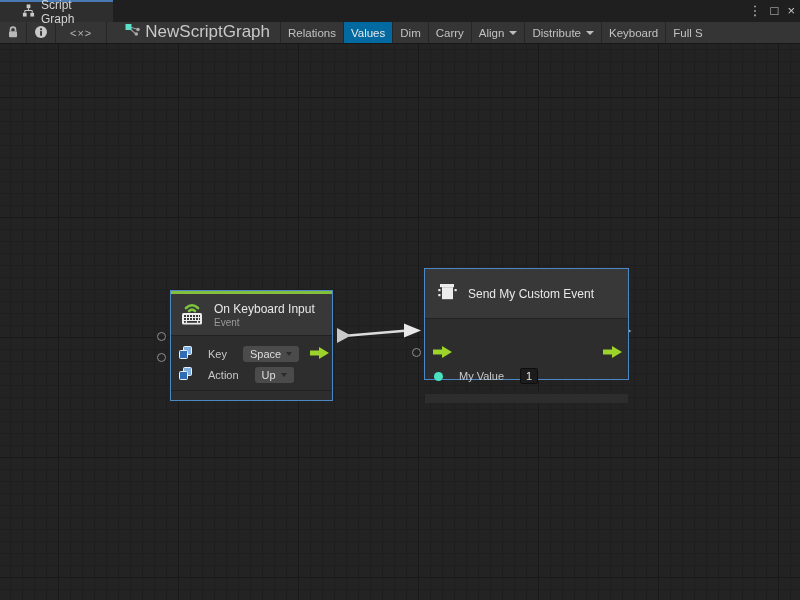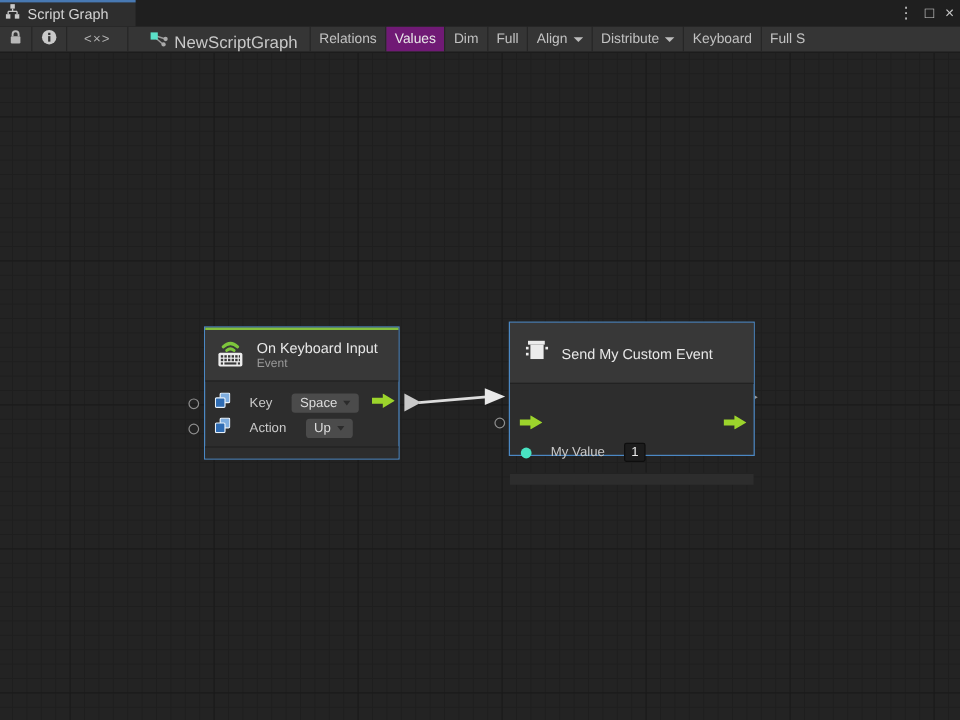--- a/index.html
+++ b/index.html
@@ -3,36 +3,36 @@
 <meta charset="utf-8">
 <style>
   * { box-sizing: border-box; margin: 0; padding: 0; }
   html,body { width:800px; height:600px; overflow:hidden; background:#1f1f1f;
               font-family:"Liberation Sans", sans-serif; -webkit-font-smoothing:antialiased; }
 
   
   .title-strip { position:relative; height:22px; background:#1f1f1f; }
   .tab { position:absolute; left:0; top:0; height:22px; width:113px;
          background:#2e2e2e; border-top:2px solid #4879B3;
-         display:flex; align-items:center; gap:6px; padding:0 4px; }
+         display:flex; align-items:center; gap:6px; padding:0 22px; }
   .tab-label { color:#d4d4d4; font-size:12px; }
   .win-controls { position:absolute; right:5px; top:0; height:22px;
                   display:flex; align-items:center; gap:9px; }
   .win-controls span { color:#c8c8c8; font-size:13px; line-height:22px; cursor:default; }
 
   
   .toolbar { height:22px; background:#353535; border-bottom:1px solid #171717;
              display:flex; align-items:stretch; overflow:hidden; white-space:nowrap; }
   .tb-btn { display:flex; align-items:center; justify-content:center;
             padding:0 7px; color:#c2c2c2; font-size:11.5px; }
   .tb-sep { width:1px; background:#262626; }
-  .tb-btn.active { background:#701a75; color:#e8e8e8; }
+  .tb-btn.active { background:#0369a1; color:#e8e8e8; }
   .code-glyph { font-size:11px; letter-spacing:1px; color:#b5b5b5; padding:0 14px; }
-  .graph-ref { display:flex; align-items:flex-end; gap:5px; padding:0 10px 0 18px;
-               color:#c8c8c8; font-size:14px; }
+  .graph-ref { display:flex; align-items:flex-start; gap:5px; padding:0 10px 0 18px;
+               color:#c8c8c8; font-size:17px; }
   .zoom-group { display:flex; align-items:center; gap:6px; padding:0 8px 0 12px; }
   .zoom-label, .zoom-value { color:#bdbdbd; font-size:11.5px; }
   .slider { position:relative; width:88px; height:12px; display:flex; align-items:center; }
   .slider-track { width:100%; height:2px; background:#8a8a8a; }
   .slider-handle { position:absolute; right:0; top:1px; width:10px; height:10px;
                    border-radius:50%; background:#9d9d9d; }
   .caret-down { width:0; height:0; border-left:4px solid transparent;
                 border-right:4px solid transparent; border-top:4px solid #bdbdbd;
                 margin-left:5px; }
 
@@ -133,21 +133,21 @@
   </div>
 
 
   <div class="tb-sep"></div>
   <div class="tb-btn">Relations</div>
   <div class="tb-sep"></div>
   <div class="tb-btn active">Values</div>
   <div class="tb-sep"></div>
   <div class="tb-btn">Dim</div>
   <div class="tb-sep"></div>
-  <div class="tb-btn">Full</div>
+  <div class="tb-btn">Carry</div>
   <div class="tb-sep"></div>
   <div class="tb-btn">
     <span>Align</span>
     <span class="caret-down"></span>
   </div>
   <div class="tb-sep"></div>
   <div class="tb-btn">
     <span>Distribute</span>
     <span class="caret-down"></span>
   </div>
@@ -163,21 +163,21 @@
     <line x1="349" y1="291.5" x2="408" y2="286.5" stroke="#dcdcdc" stroke-width="2.4"></line>
     <polygon points="337,284 337,299 351,291.5" fill="#c9c9c9"></polygon>
     <polygon points="404,279.5 421,286.5 404,293.5" fill="#e8e8e8"></polygon>
     <polygon points="618,280 618,294 630,287" fill="none" stroke="#9a9a9a" stroke-width="1.5"></polygon>
   </svg>
 
   <div class="port-circle" style="left:157px; top:287.5px;"></div>
   <div class="port-circle" style="left:157px; top:308.5px;"></div>
   <div class="port-circle" style="left:411.5px; top:303.5px;"></div>
 
-  <div class="node" style="left:170px; top:228px; width:163px; height:111px;">
+  <div class="node" style="left:170px; top:246px; width:163px; height:111px;">
     <div class="node-accent"></div>
     <div class="node-header">
       <span>
         <svg width="28" height="27" viewBox="0 0 28 27">
           <path d="M8 9 Q14 3.5 20 9" stroke="#7DC53C" stroke-width="2.6" fill="none" stroke-linecap="round"></path>
           <path d="M11 12 Q14 9.4 17 12" stroke="#7DC53C" stroke-width="2.6" fill="none" stroke-linecap="round"></path>
           <rect x="4" y="14" width="20" height="11.5" rx="1.5" fill="#ececec"></rect>
           <g fill="#383838">
             <rect x="6" y="16" width="2" height="2"></rect>
               <rect x="9" y="16" width="2" height="2"></rect>

